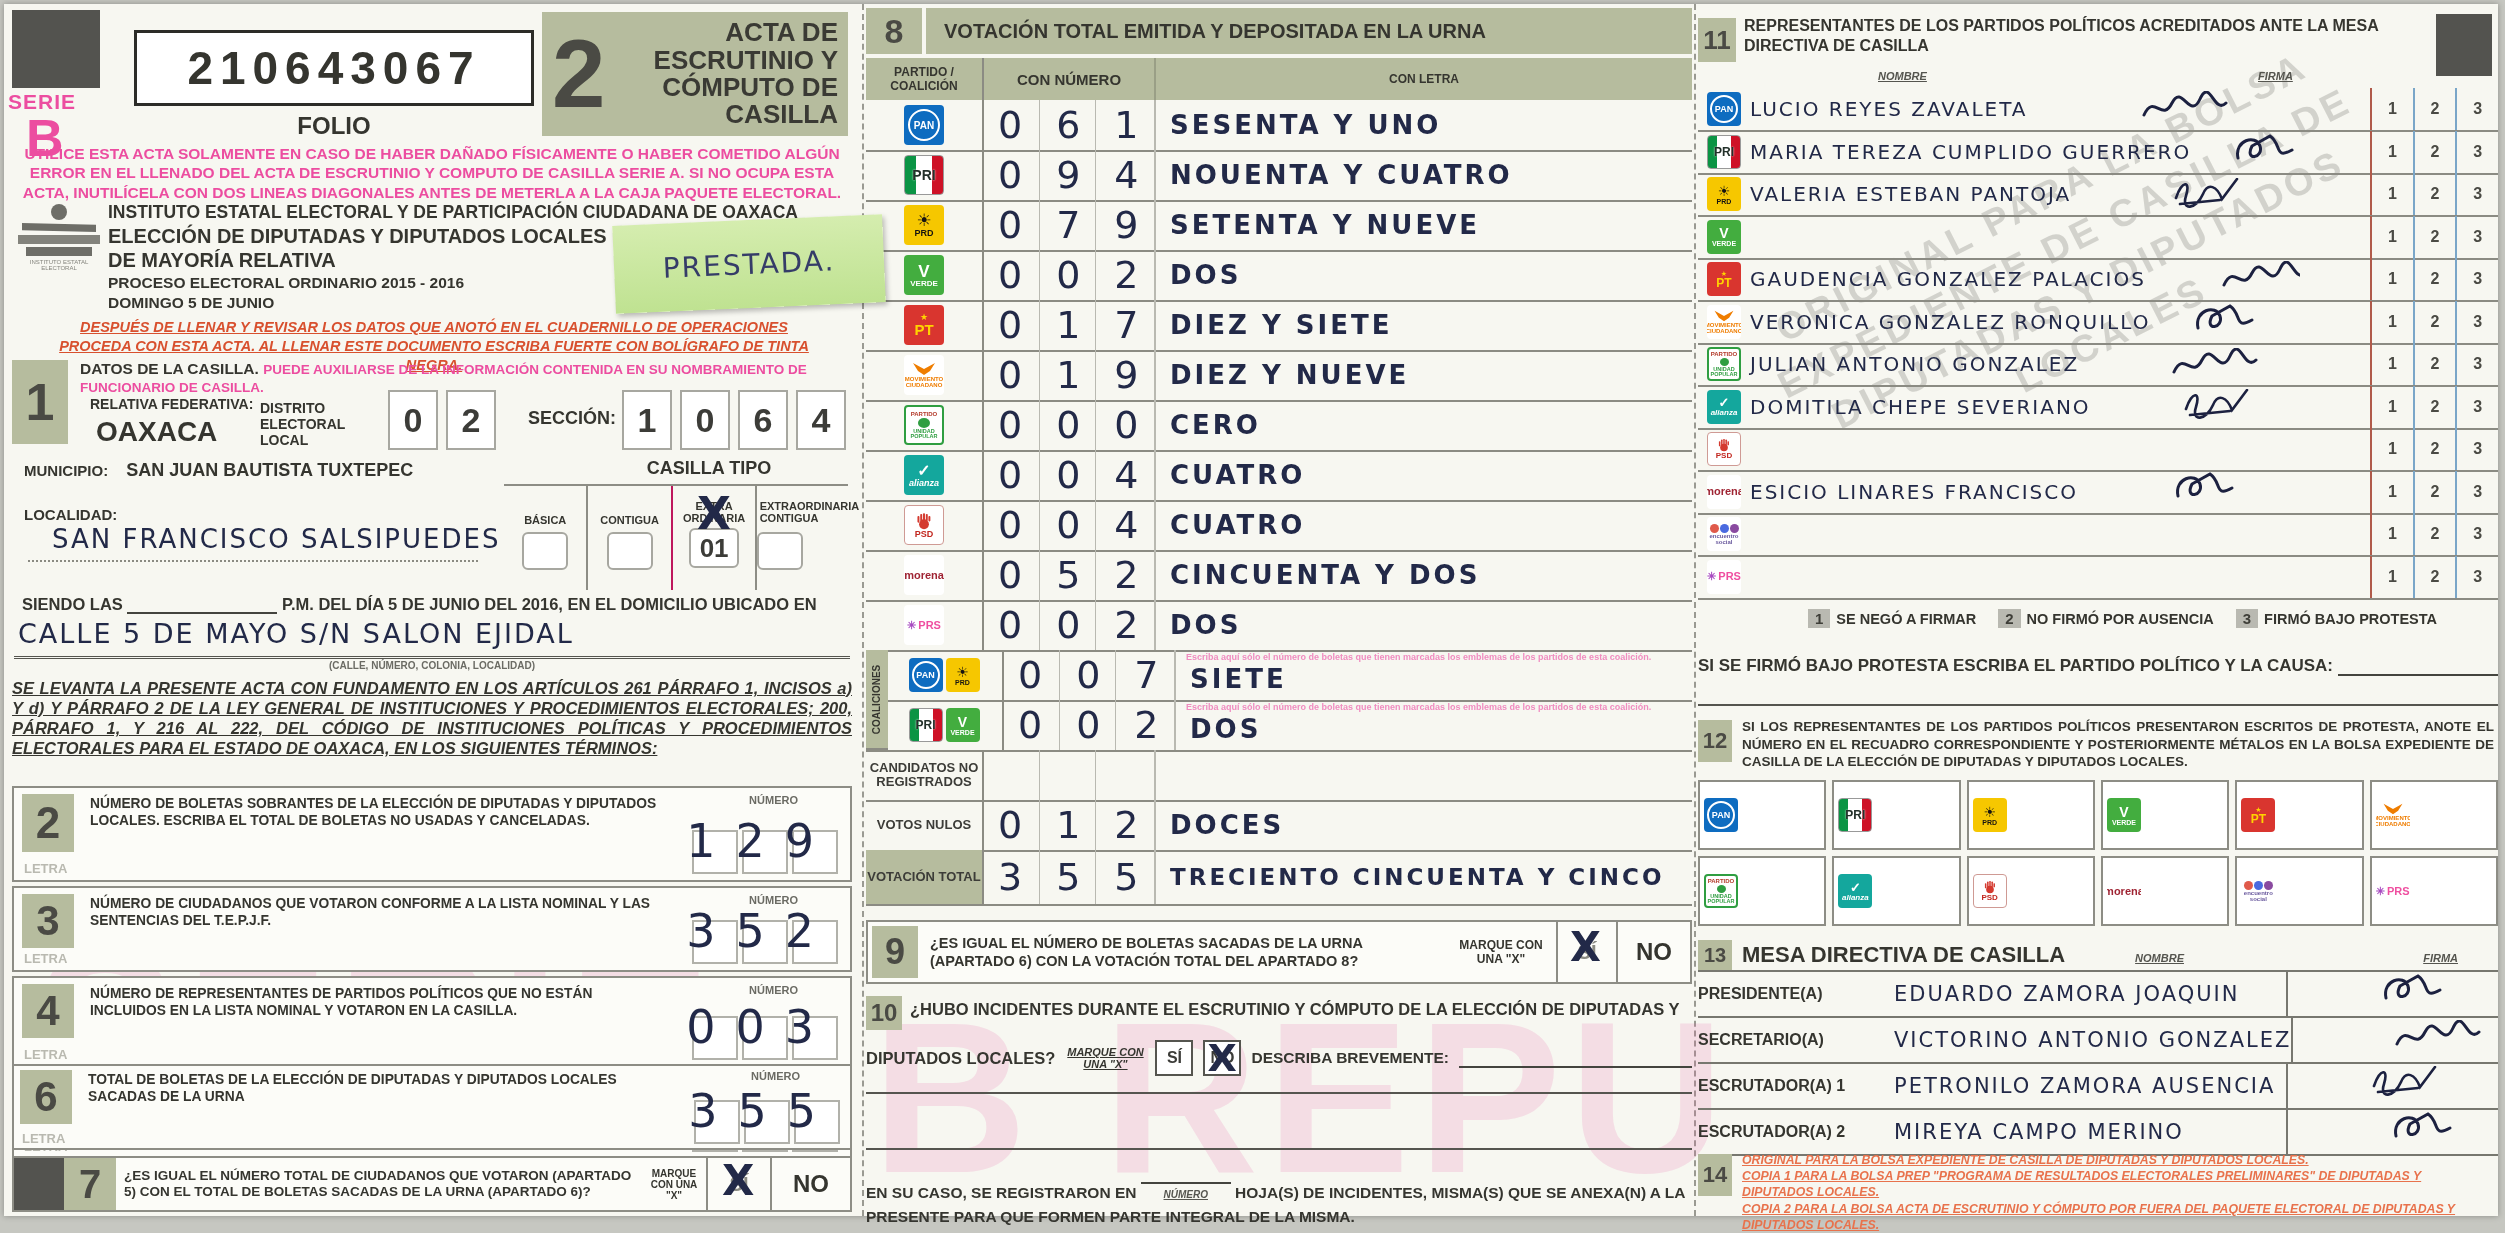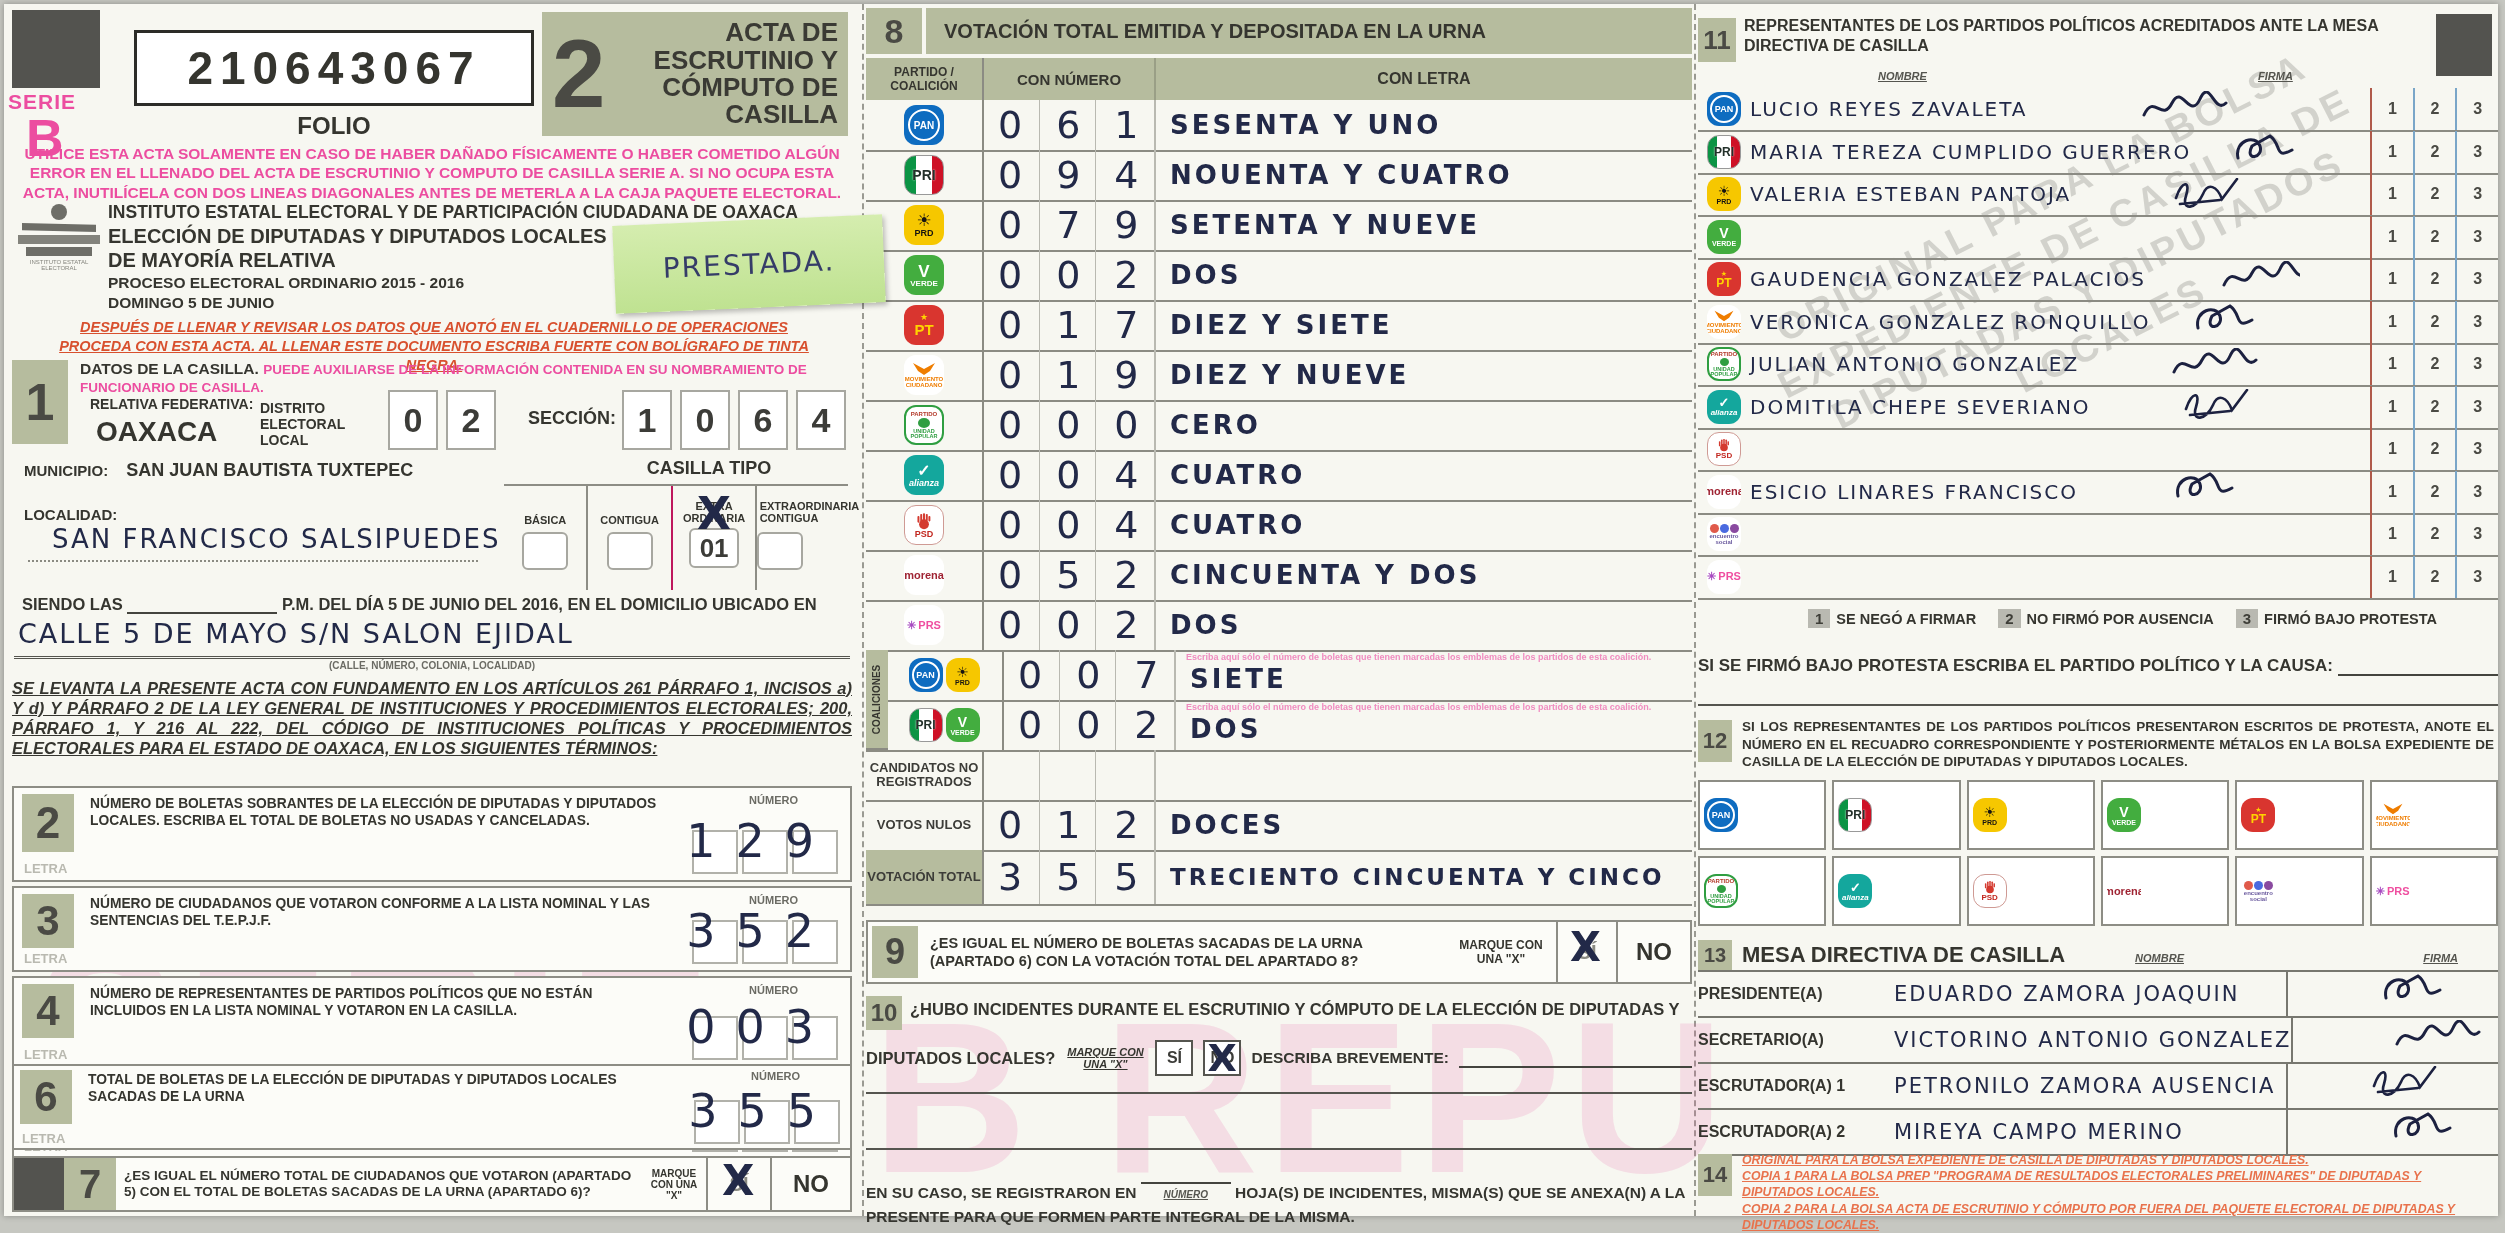--- a/index.html
+++ b/index.html
@@ -33,21 +33,21 @@
   .s8row{position:absolute;left:0;width:100%;height:50px;border-bottom:2px solid #8b8b83;display:flex;align-items:stretch;}
   .s8row .pc{width:116px;display:flex;align-items:center;justify-content:center;border-right:2px solid #8b8b83;gap:3px;}
   .s8row .nc{width:170px;position:relative;display:flex;align-items:center;border-right:2px solid #b9b9b1;
      background:linear-gradient(90deg,transparent 0 55px,#b9b9b1 55px 56px,transparent 56px 111px,#b9b9b1 111px 112px,transparent 112px);}
   .s8row .nc .hw{font-size:38px;letter-spacing:34px;padding-left:14px;white-space:nowrap;}
   .s8row .lc{flex:1;position:relative;display:flex;align-items:center;padding-left:14px;font-weight:bold;}
   .s8row .lc .hw{font-size:26px;letter-spacing:3px;white-space:nowrap;}
   .coal-hint{position:absolute;left:10px;top:2px;font-size:9px;color:#f08cc0;white-space:nowrap;}
   .plabel{font-size:13px;font-weight:bold;color:#3c3c38;text-align:center;line-height:1.1;}
   
-  .logo{width:40px;height:40px;border-radius:12px;display:flex;flex-direction:column;align-items:center;justify-content:center;box-sizing:border-box;overflow:hidden;flex:none;}
+  .logo{width:40px;height:40px;border-radius:4px;display:flex;flex-direction:column;align-items:center;justify-content:center;box-sizing:border-box;overflow:hidden;flex:none;}
   .logo.sm{width:34px;height:34px;}
   .logo .t{line-height:1;}
   .lg-pan{background:#0e6cc0;}
   .lg-pan .ring{width:28px;height:28px;border:2px solid #fff;border-radius:50%;display:flex;align-items:center;justify-content:center;color:#fff;font-size:10px;font-weight:bold;}
   .logo.sm .ring{width:24px;height:24px;font-size:9px;}
   .lg-pri{background:linear-gradient(90deg,#0b9444 0 28%,#fff 28% 72%,#ce1126 72% 100%);border:1px solid #999;color:#23302a;font-weight:900;font-size:14px;text-shadow:0 0 2px #fff;}
   .lg-prd{background:#f6c700;color:#161410;}
   .lg-prd .sun{font-size:17px;line-height:1;}
   .lg-prd .t{font-size:9px;font-weight:900;}
   .lg-verde{background:#43ad3f;color:#fff;}
@@ -322,21 +322,21 @@
     <div class="wm-pink" style="left:6px;top:970px;font-size:215px">B REPU</div>
 
     <div class="abs" style="left:0;top:4px;width:826px;height:46px;display:flex;gap:4px">
       <div class="badge" style="width:56px;font-size:34px">8</div>
       <div class="olive b ink" style="flex:1;display:flex;align-items:center;padding-left:18px;font-size:20px">VOTACIÓN TOTAL EMITIDA Y DEPOSITADA EN LA URNA</div>
     </div>
 
     <div class="abs olive" style="left:0;top:54px;width:826px;height:42px;display:flex">
       <div class="b ink" style="width:116px;font-size:12px;display:flex;align-items:center;justify-content:center;text-align:center;border-right:2px solid #8b8b83">PARTIDO / COALICIÓN</div>
       <div class="b ink" style="width:170px;font-size:15px;display:flex;align-items:center;justify-content:center;border-right:2px solid #9a9f86">CON NÚMERO</div>
-      <div class="b ink" style="flex:1;font-size:16px;display:flex;align-items:center;justify-content:center">CON LETRA</div>
+      <div class="b ink" style="flex:1;font-size:12px;display:flex;align-items:center;justify-content:center">CON LETRA</div>
     </div>
 
     <div class="s8row" style="top:96px">
       <div class="pc">
             <span class="logo lg-pan">
               <span class="ring">
                 <span>PAN</span>
               </span>
             </span>
           </div>

